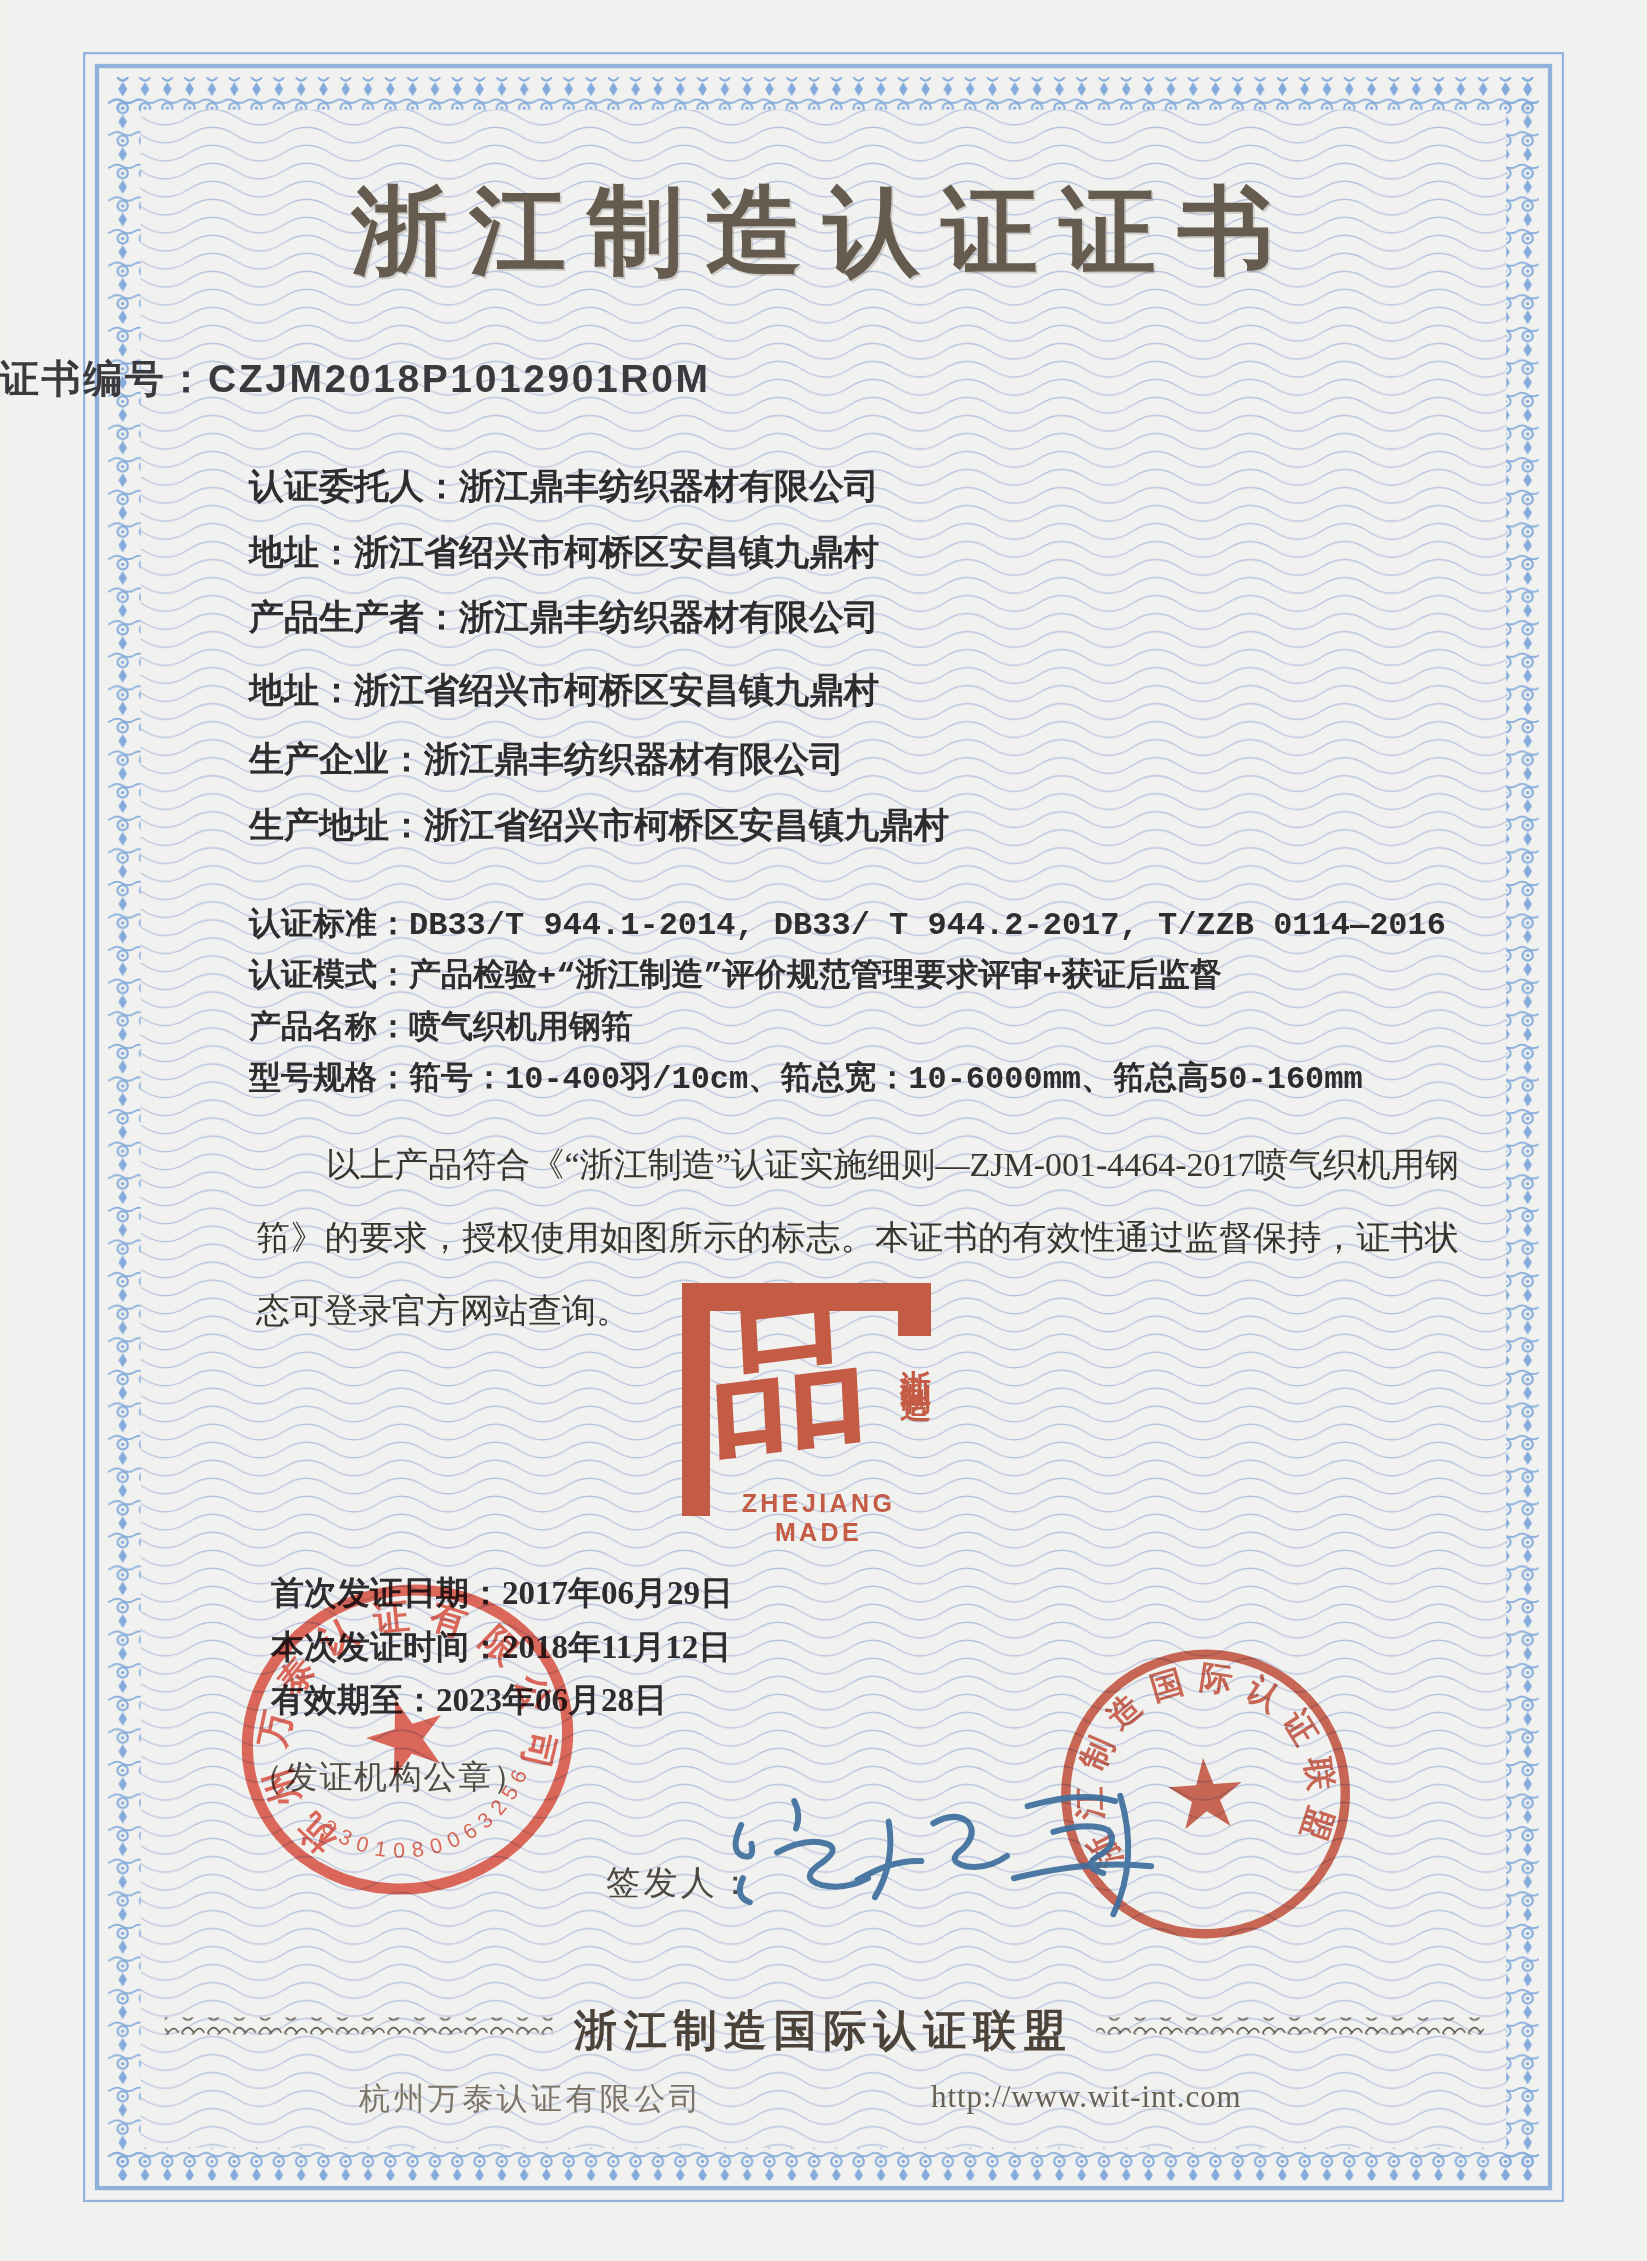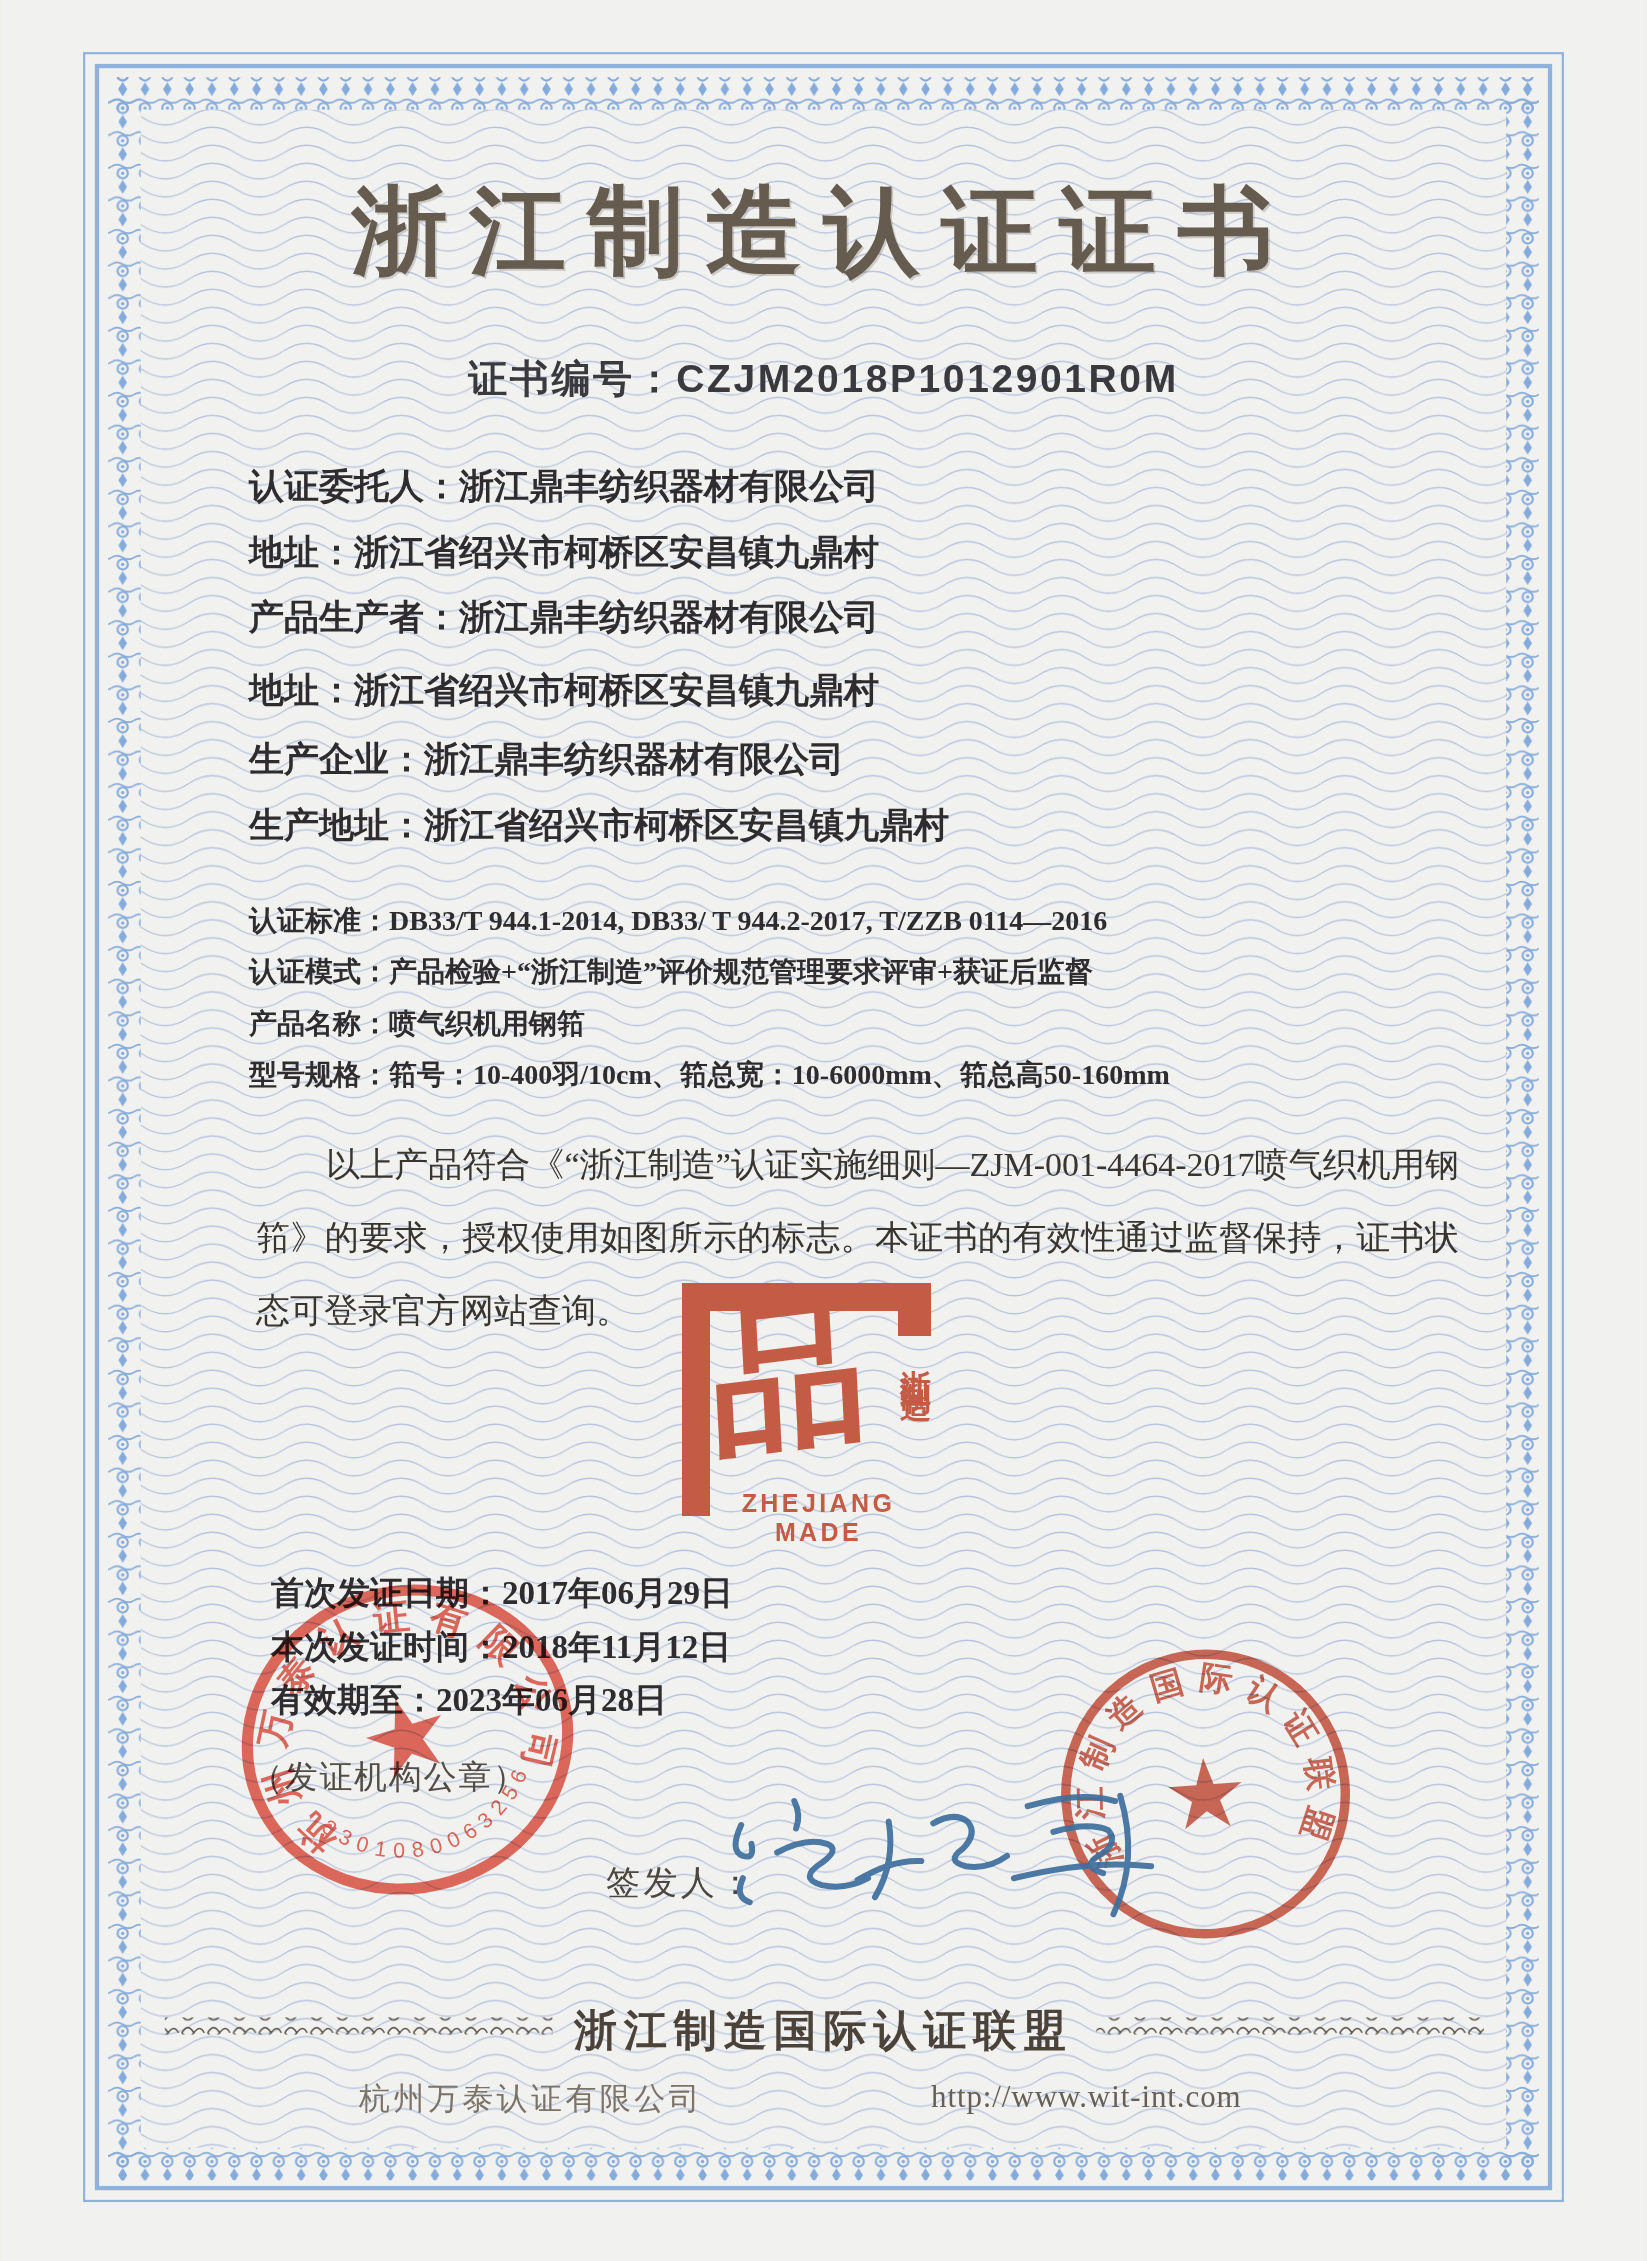--- a/index.html
+++ b/index.html
@@ -3,26 +3,26 @@
 <meta charset="utf-8">
 <style>
   html,body{margin:0;padding:0;background:#e6e6e4;}
   .page{position:relative;width:1647px;height:2261px;background:#bef264;overflow:hidden;
         font-family:"Liberation Serif","DejaVu Serif",serif;}
   .bg-svg{position:absolute;left:0;top:0;z-index:0;}
   .abs{position:absolute;z-index:2;}
 
   .title{left:0;top:168px;width:1647px;text-align:center;font-size:96px;font-weight:bold;
          color:#655b4f;letter-spacing:22px;text-shadow:1.7px 1.7px 0 rgba(101,91,79,.25);}
-  .certno{left:0;top:352px;width:1647px;text-align:center;font-size:39px;font-weight:bold;
+  .certno{left:0;top:352px;width:1647px;font-size:39px;font-weight:bold;
           color:#3a393d;letter-spacing:2.6px;font-family:"Liberation Sans","DejaVu Sans",sans-serif;}
 
   .row{left:249px;white-space:nowrap;color:#2e2c2e;font-weight:bold;}
   .row.p{font-size:35px;}
-  .row.d{font-size:28px;}
+  .row.d{font-size:32px;font-family:Liberation Mono, monospace;}
   .row.date{font-size:33px;margin-left:22px;}
 
   .statement{left:250px;top:1122px;width:1203px;font-size:34px;line-height:73px;color:#38352f;
              text-align:justify;text-indent:70px;margin:6px;}
 
   .logo{left:682px;top:1283px;width:249px;height:237px;}
   .logo .bar{position:absolute;background:#c45b45;}
   .logo .bar-left{left:0;top:0;width:27.5px;height:233px;}
   .logo .bar-top{left:0;top:0;width:249px;height:28px;}
   .logo .bar-right{left:216px;top:0;width:33px;height:53px;}

